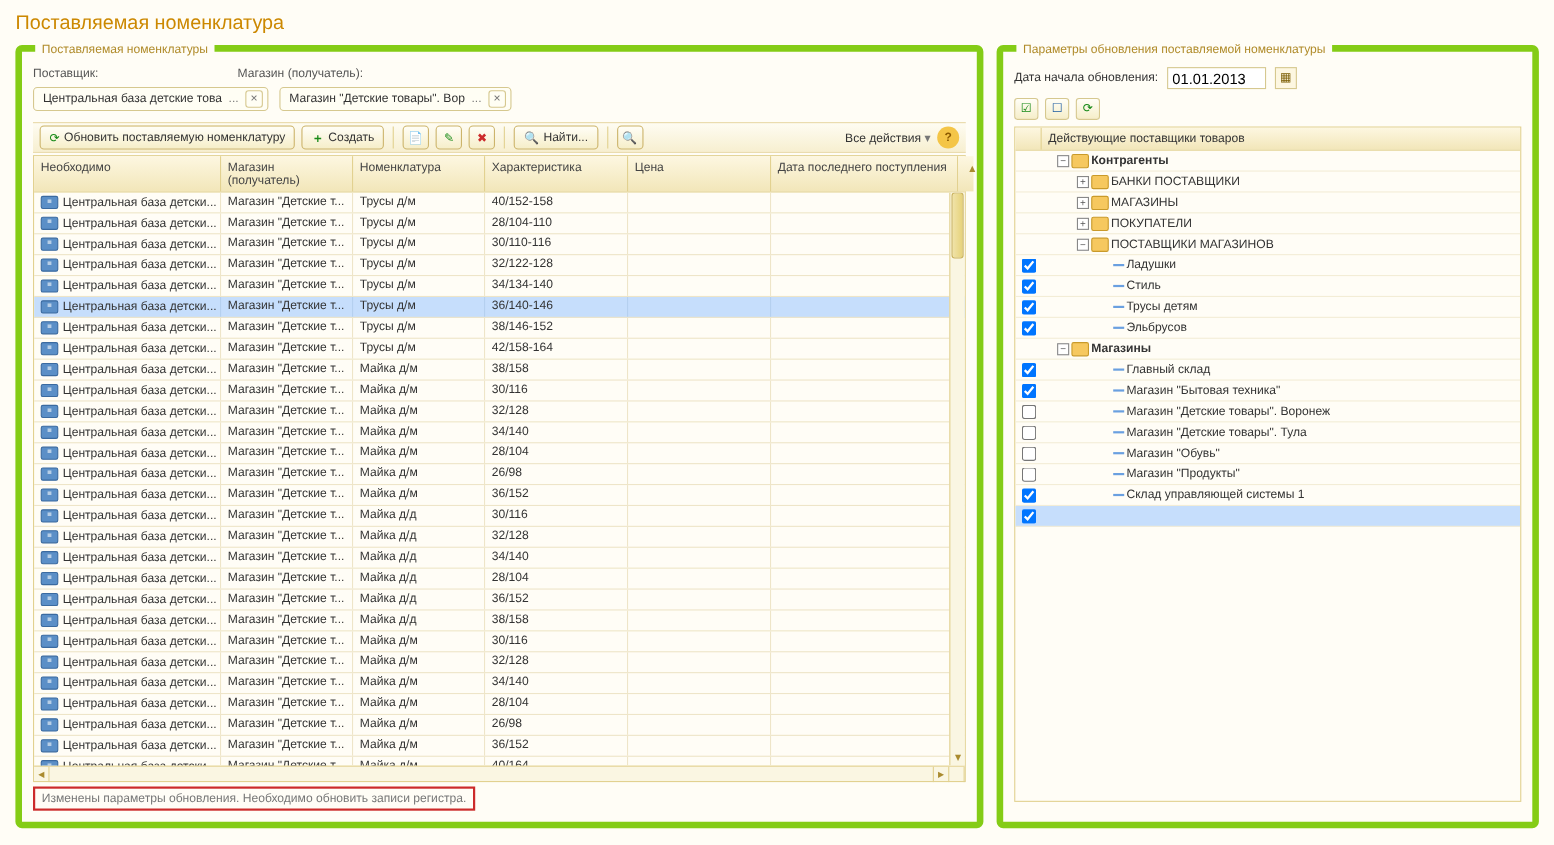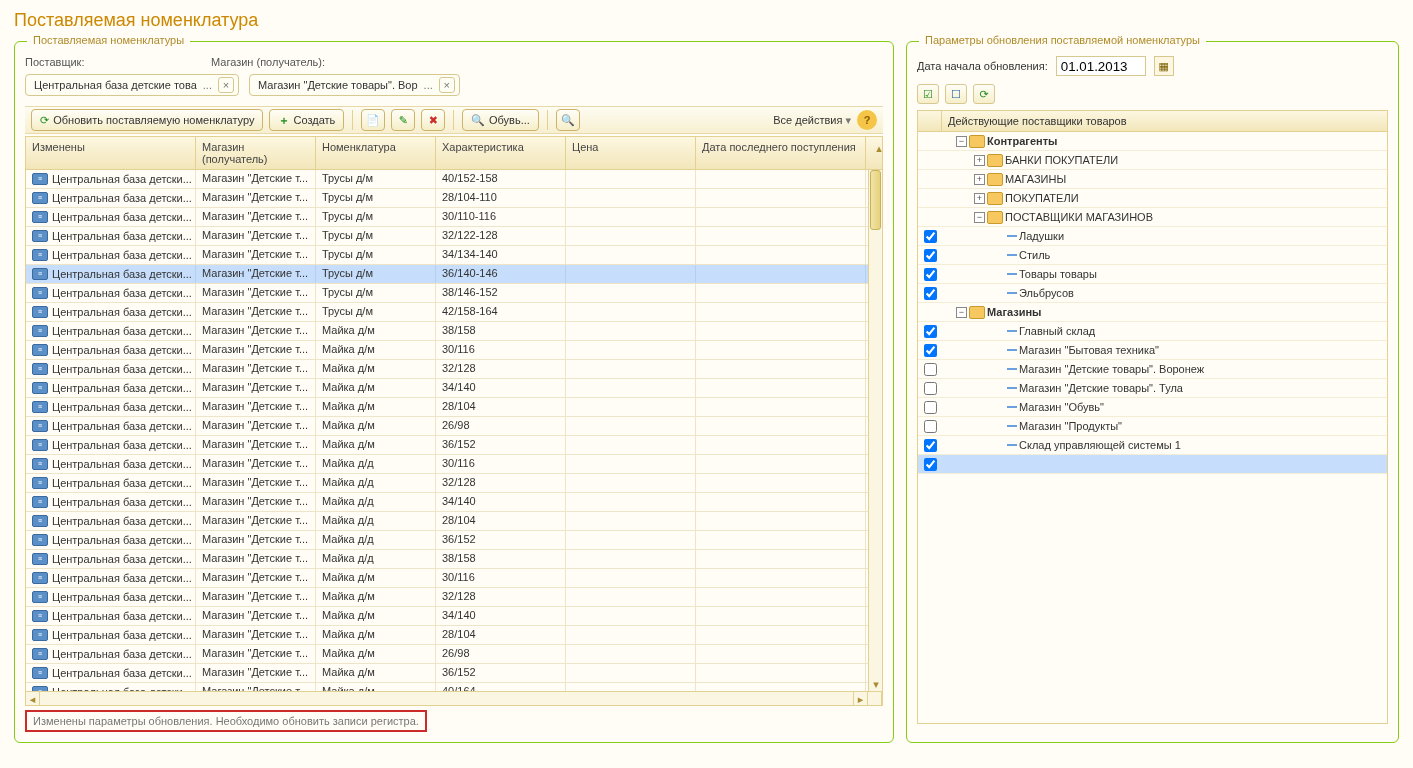--- a/index.html
+++ b/index.html
@@ -14,21 +14,21 @@
   overflow: hidden;
 }
 h1.page-title {
   color: #cc8800;
   font-size: 18px;
   font-weight: normal;
   margin-bottom: 10px;
 }
 .columns { display: flex; gap: 12px; }
 .panel {
-  border: 1px solid #84cc16;
+  border: 6px solid #84cc16;
   border-radius: 6px;
   position: relative;
   padding: 14px 10px 10px 10px;
   background: #fffdf6;
 }
 .panel-left { flex: 0 0 880px; width: 880px; }
 .panel-right { flex: 1; }
 .panel-legend {
   position: absolute;
   top: -8px;
@@ -196,34 +196,34 @@
         </div>
       <div class="tbtn small">
           <span style="color:#178a17;">✎</span>
         </div>
       <div class="tbtn small">
           <span style="color:#cc2b2b;">✖</span>
         </div>
       <div class="tsep"></div>
       <div class="tbtn">
         <span>🔍</span>
-        <span>Обувь...</span>
+        <span>Найти...</span>
       </div>
       <div class="tsep"></div>
       <div class="tbtn small">
           <span style="color:#aaa;">🔍</span>
         </div>
       <div class="spacer"></div>
       <span class="all-actions-dd">Все действия</span>
       <div class="help-circle">?</div>
     </div>
 
     <div class="grid-wrap">
       <div class="grid-head">
-        <div class="gh">Изменены</div>
+        <div class="gh">Необходимо</div>
         <div class="gh">Магазин (получатель)</div>
         <div class="gh">Номенклатура</div>
         <div class="gh">Характеристика</div>
         <div class="gh">Цена</div>
         <div class="gh">Дата последнего поступления</div>
         <div class="gh scroll-stub">
             <div class="up-arrow">▴</div>
           </div>
       </div>
       <div class="grid-body">
@@ -612,21 +612,21 @@
               <span class="folder"></span>
               <span class="bold"> Контрагенты</span>
             </div>
           </div>
           <div class="tree-row">
             <div class="tr-check"></div>
             <div class="tr-label">
               <span class="indent" style="width: 26px;"></span>
               <span class="expander">+</span>
               <span class="folder"></span>
-              <span> БАНКИ ПОКУПАТЕЛИ</span>
+              <span> БАНКИ ПОСТАВЩИКИ</span>
             </div>
           </div>
           <div class="tree-row">
             <div class="tr-check"></div>
             <div class="tr-label">
               <span class="indent" style="width: 26px;"></span>
               <span class="expander">+</span>
               <span class="folder"></span>
               <span> МАГАЗИНЫ</span>
             </div>
@@ -666,21 +666,21 @@
               <span class="dash"></span>
               <span> Стиль</span>
             </div>
           </div>
           <div class="tree-row">
             <div class="tr-check"><input type="checkbox" checked="" style=""></div>
             <div class="tr-label">
               <span class="indent" style="width: 44px;"></span>
               <span class="indent" style="width: 13px;"></span>
               <span class="dash"></span>
-              <span> Товары товары</span>
+              <span> Трусы детям</span>
             </div>
           </div>
           <div class="tree-row">
             <div class="tr-check"><input type="checkbox" checked="" style=""></div>
             <div class="tr-label">
               <span class="indent" style="width: 44px;"></span>
               <span class="indent" style="width: 13px;"></span>
               <span class="dash"></span>
               <span> Эльбрусов</span>
             </div>

